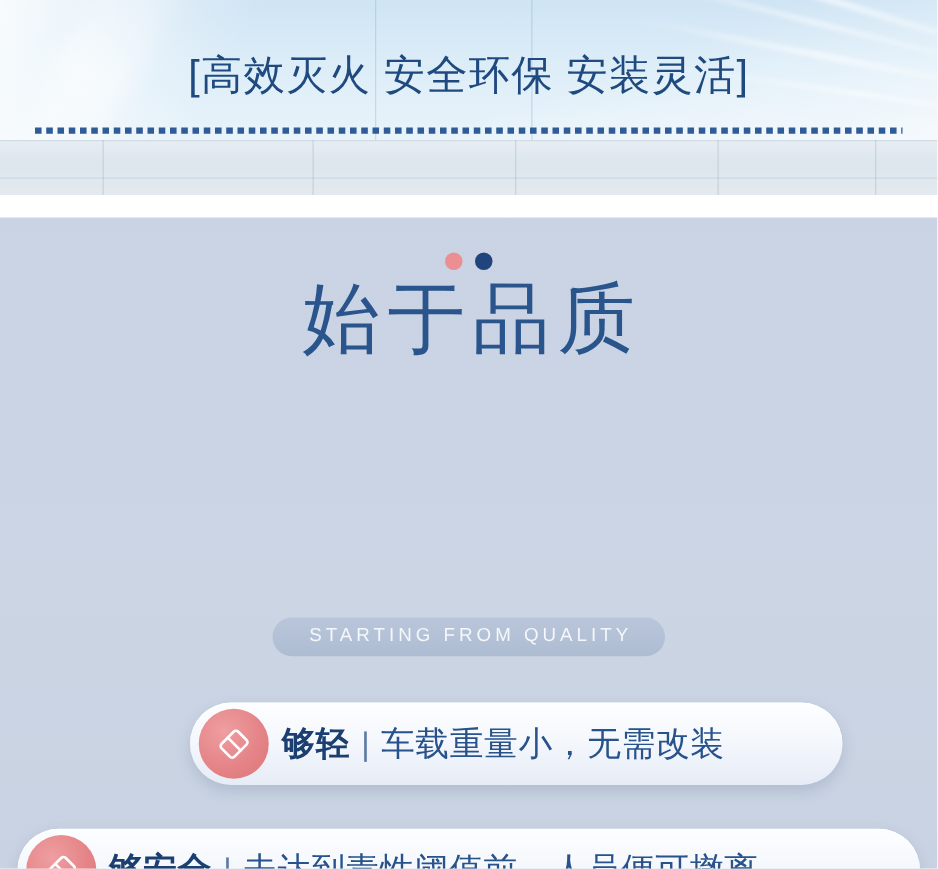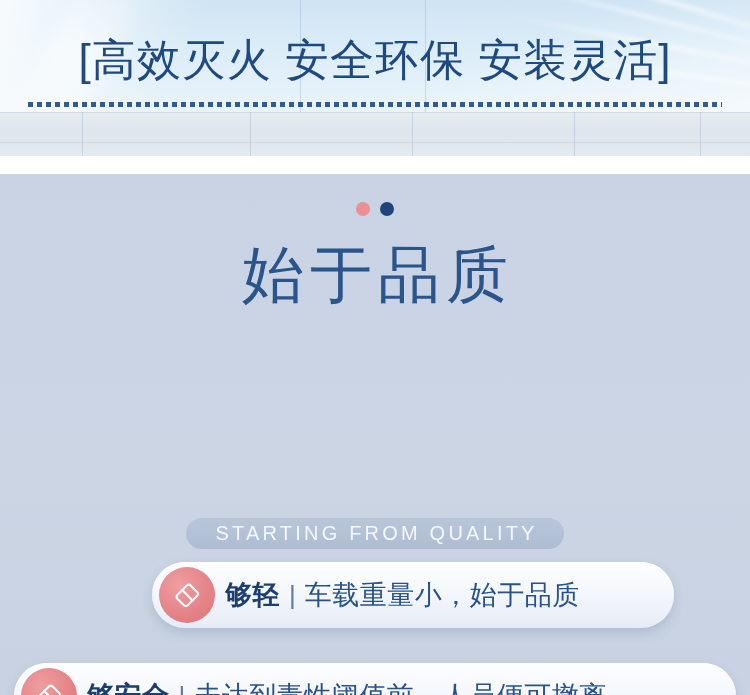--- a/index.html
+++ b/index.html
@@ -70,21 +70,21 @@
     width: 1px;
     background: rgba(130,160,190,0.30);
   }
 
   .hero-title {
     position: absolute;
     left: 0;
     top: 40px;
     width: 750px;
     text-align: center;
-    font-size: 44px;
+    font-size: 33px;
     line-height: 40px;
     letter-spacing: 1px;
     color: #1f4a80;
     font-family: "Liberation Sans", "DejaVu Sans", sans-serif;
     white-space: nowrap;
     z-index: 4;
   }
   .hero-dotted {
     position: absolute;
     left: 28px;
@@ -126,21 +126,21 @@
     height: 14px;
     border-radius: 50%;
     margin: 0 5px;
     vertical-align: middle;
   }
   .dot.pink { background: #eb8f92; }
   .dot.navy { background: #20457d; }
 
   .q-title {
     position: absolute;
-    left: 0; top: 63px;
+    left: 0; top: 44px;
     width: 750px;
     text-align: center;
     color: #2a558c;
     font-size: 62px;
     line-height: 76px;
     letter-spacing: 6px;
     text-indent: 6px;
     font-weight: 400;
     white-space: nowrap;
   }
@@ -150,26 +150,25 @@
     left: 0; top: 320px;
     width: 750px;
     text-align: center;
   }
   .q-sub {
     display: inline-block;
     padding: 6px 26px 7px 26px;
     border-radius: 16px;
     background: linear-gradient(180deg, #b9c6da 0%, #aebcd2 100%);
     color: #f4f7fb;
-    font-size: 20px;
+    font-size: 15px;
     line-height: 18px;
     letter-spacing: 3.2px;
     text-indent: 3.2px;
     white-space: nowrap;
-    margin-top: 24px;
   }
 
   
   .pill {
     position: absolute;
     height: 66px;
     border-radius: 35px;
     background: linear-gradient(180deg, #fdfeff 0%, #f4f7fc 48%, #e6ecf6 100%);
     box-shadow: 0 5px 11px rgba(90,110,145,0.22),
                 inset 0 1px 0 rgba(255,255,255,0.95);
@@ -266,21 +265,21 @@
   <div class="pill row1">
     <span class="pill-icon">
       <svg width="34" height="34" viewBox="0 0 34 34" aria-hidden="true">
         <path d="M20.6 7.4 L27.2 14 a2.6 2.6 0 0 1 0 3.7 L17.6 27.3 a2.6 2.6 0 0 1 -3.7 0 L7.3 20.7 a2.6 2.6 0 0 1 0 -3.7 L16.9 7.4 a2.6 2.6 0 0 1 3.7 0 Z" fill="none" stroke="#ffffff" stroke-width="2.1" stroke-linejoin="round"></path>
         <path d="M12.2 12.1 L22.5 22.4" fill="none" stroke="#ffffff" stroke-width="2.1" stroke-linecap="round"></path>
       </svg>
     </span>
     <span class="pill-text">
       <span class="pill-key">够轻</span>
       <span class="pill-sep">|</span>
-      <span class="pill-desc">车载重量小，始于品质</span>
+      <span class="pill-desc">车载重量小，无需改装</span>
     </span>
   </div>
 
   <div class="pill row2">
     <span class="pill-icon">
       <svg width="34" height="34" viewBox="0 0 34 34" aria-hidden="true">
         <path d="M20.6 7.4 L27.2 14 a2.6 2.6 0 0 1 0 3.7 L17.6 27.3 a2.6 2.6 0 0 1 -3.7 0 L7.3 20.7 a2.6 2.6 0 0 1 0 -3.7 L16.9 7.4 a2.6 2.6 0 0 1 3.7 0 Z" fill="none" stroke="#ffffff" stroke-width="2.1" stroke-linejoin="round"></path>
         <path d="M12.2 12.1 L22.5 22.4" fill="none" stroke="#ffffff" stroke-width="2.1" stroke-linecap="round"></path>
       </svg>
     </span>

